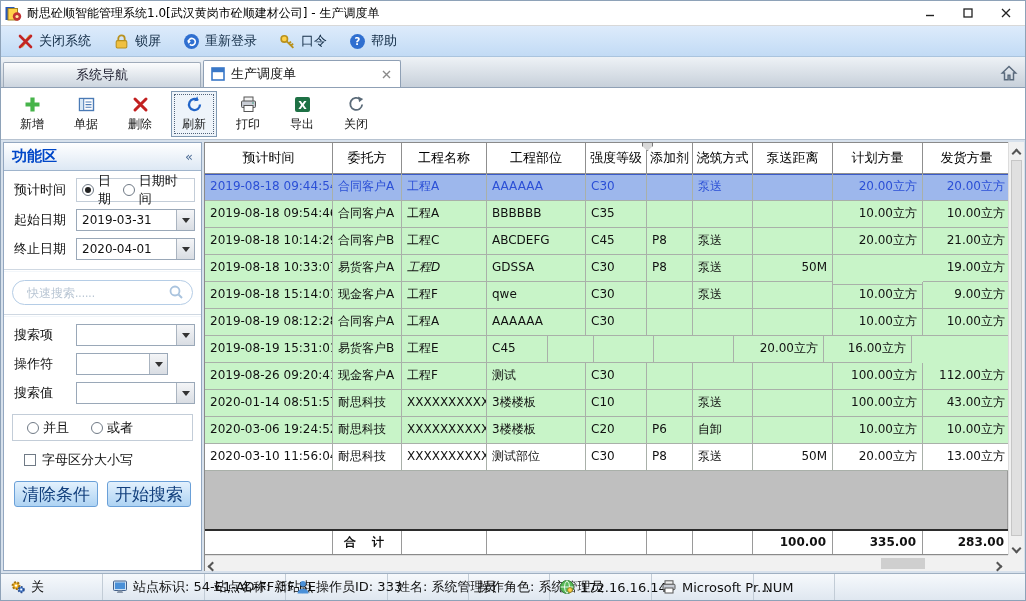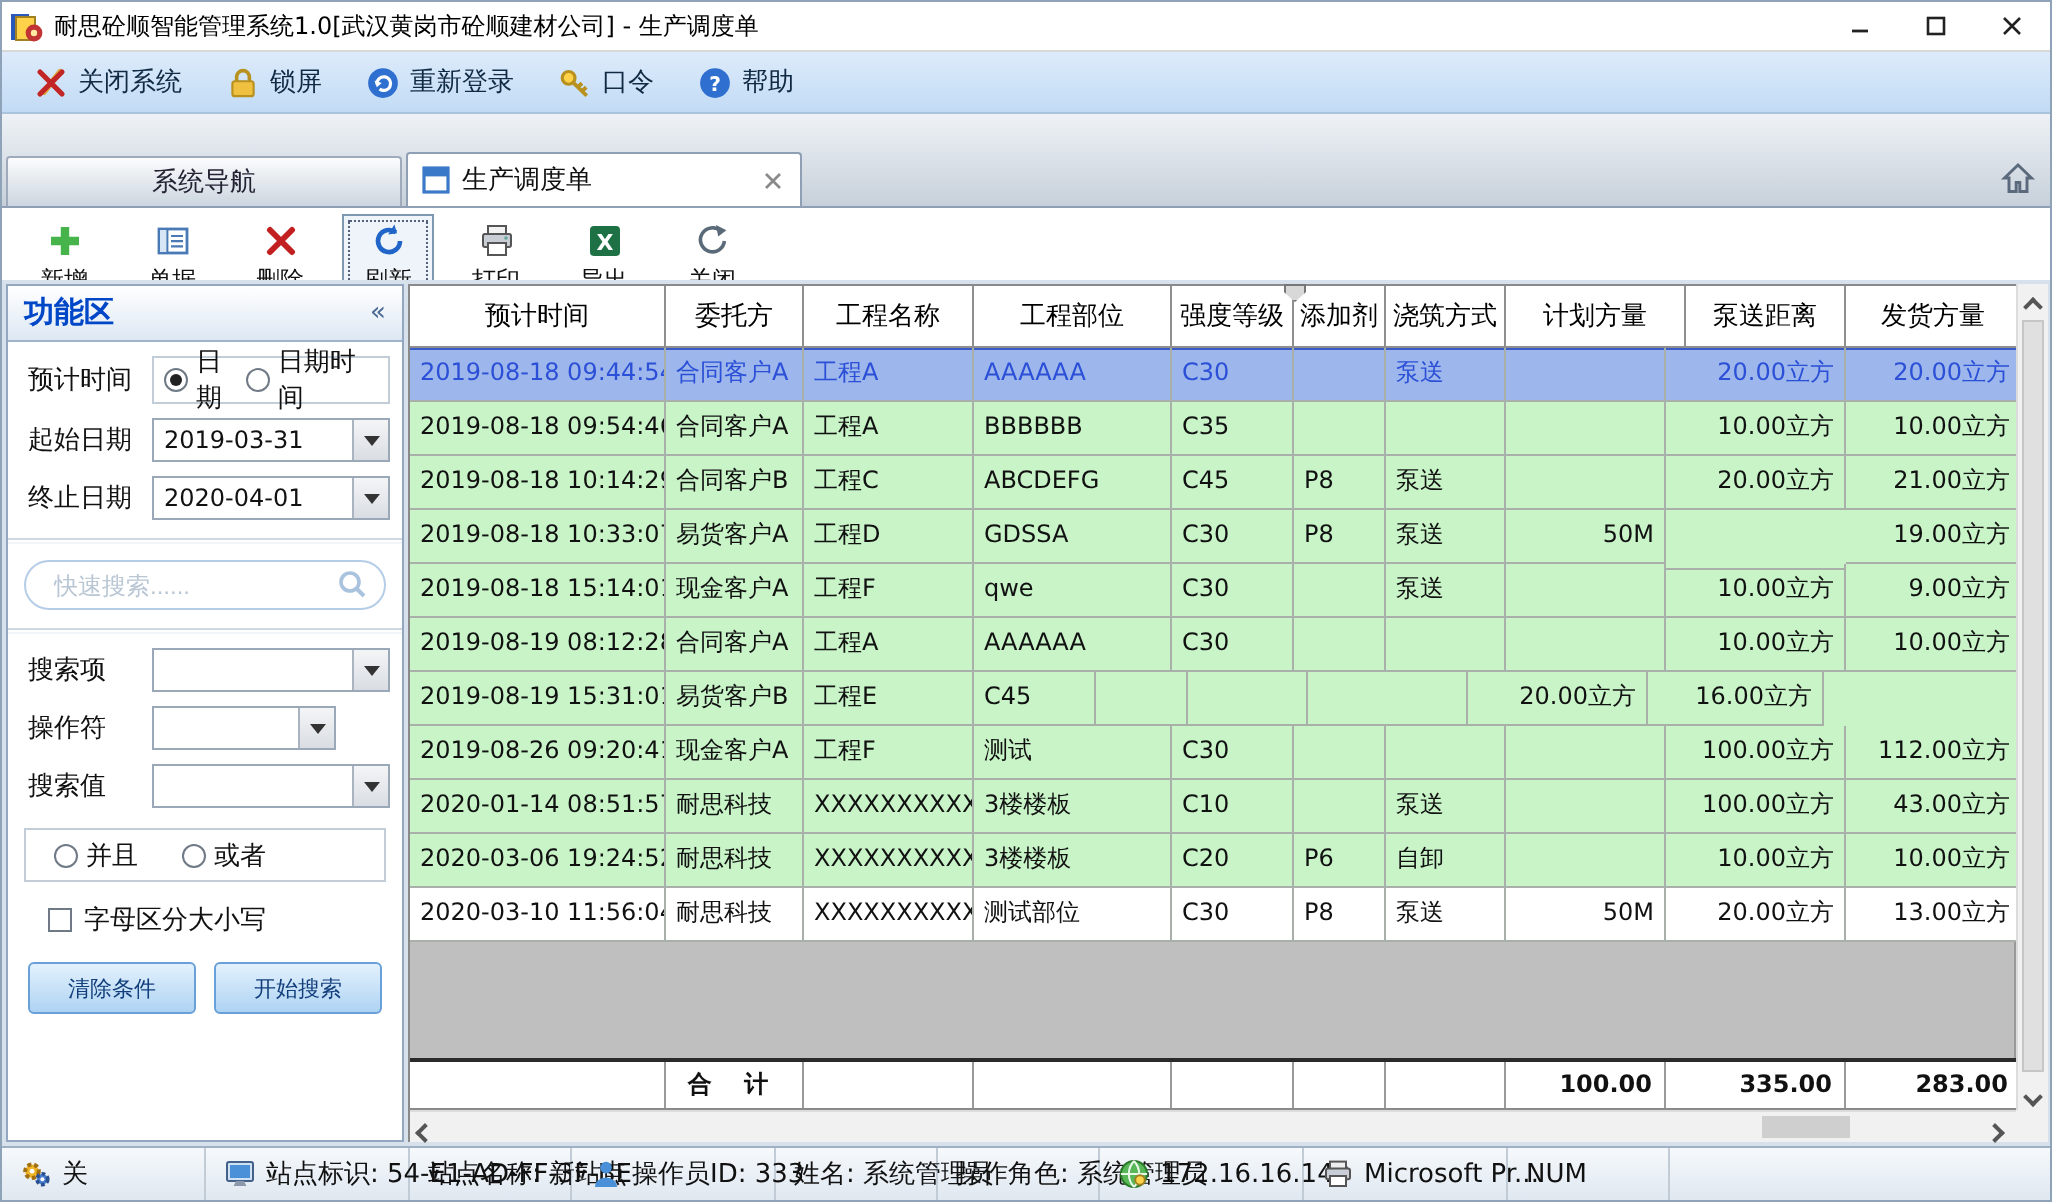--- a/index.html
+++ b/index.html
@@ -15,21 +15,21 @@
   .win-btn{width:38px;height:100%;display:flex;align-items:center;justify-content:center;cursor:default}
   .win-btn svg{width:12px;height:12px}
 
   
   .menubar{height:31px;background:linear-gradient(var(--menubar-top,#ddebfb),var(--menubar-bot,#c2dbf5));border-bottom:1px solid #aac4de;display:flex;align-items:center;padding-left:14px;gap:18px}
   .menu-item{display:flex;align-items:center;gap:5px;font-size:13px;color:#102a44;padding:2px 2px;cursor:default}
   .mi-icon{width:17px;height:17px;display:inline-flex}
   .mi-icon svg{width:100%;height:100%}
 
   
-  .tabstrip{height:47px;background:linear-gradient(#eef2f6,#c7d0da);border-bottom:1px solid #8fa0b5;display:flex;align-items:flex-end;padding-left:2px;position:relative}
+  .tabstrip{height:31px;background:linear-gradient(#eef2f6,#c7d0da);border-bottom:1px solid #8fa0b5;display:flex;align-items:flex-end;padding-left:2px;position:relative}
   .tab{display:flex;align-items:center;justify-content:center;font-size:13px;cursor:default}
   .tab.inactive{width:198px;height:25px;background:linear-gradient(#fbfcfd,#ccd5df);border:1px solid #9fabba;border-bottom:none;border-radius:2px 2px 0 0;color:#223}
   .tab.active{width:198px;height:27px;background:#fff;border:1px solid #8fa0b5;border-bottom:none;border-radius:2px 2px 0 0;margin-left:2px;justify-content:flex-start;padding:0 7px;gap:6px}
   .tab-icon{width:14px;height:14px;flex:none}
   .tab-close{margin-left:auto;width:14px;height:14px;display:flex;align-items:center;justify-content:center}
   .tab-close svg{width:9px;height:9px}
   .home-btn{position:absolute;right:7px;bottom:5px;width:18px;height:18px}
   .home-btn svg{width:100%;height:100%}
 
   
@@ -60,21 +60,21 @@
   .arrow-down{width:0;height:0;border-left:4px solid transparent;border-right:4px solid transparent;border-top:5px solid #333}
   .sb-sep{margin:9px 0 0 0;border-top:1px solid #cfd8e2;border-bottom:1px solid #f2f6fa;height:3px}
   .quick-search-wrap{position:relative;margin:8px 8px 0 8px}
   .quick-search{width:100%;height:25px;border:1px solid #b5cde6;border-radius:13px;padding:0 28px 0 14px;font-size:12px;color:#1d4ed8;outline:none}
   .quick-search::placeholder{color:#b9c6d4}
   .qs-icon{position:absolute;right:9px;top:4px;width:16px;height:16px}
   .logic-box{margin:10px 8px 0 8px;border:1px solid #c3cdd8;height:27px;display:flex;align-items:center;gap:22px;padding:0 14px}
   .checkbox-row{display:flex;align-items:center;gap:6px;margin:10px 8px 0 20px;font-size:13px}
   .cb{width:12px;height:12px;border:1px solid #707a86;background:#fff;flex:none}
   .btn-row{display:flex;justify-content:space-between;margin:12px 10px 0 10px}
-  .blue-btn{width:84px;height:26px;border:1px solid #6aa0d8;border-radius:3px;background:linear-gradient(#e3f1fd,#aed3f3);color:var(--button-text,#123f7c);font-size:11px;font-family:inherit;cursor:default}
+  .blue-btn{width:84px;height:26px;border:1px solid #6aa0d8;border-radius:3px;background:linear-gradient(#e3f1fd,#aed3f3);color:var(--button-text,#123f7c);font-size:17px;font-family:inherit;cursor:default}
   .chev{width:7px;height:7px;border-left:2px solid #555;border-top:2px solid #555;display:inline-block}
   .chev.up{transform:rotate(45deg)}
   .chev.down{transform:rotate(225deg)}
   .chev.left{transform:rotate(-45deg)}
   .chev.right{transform:rotate(135deg)}
 
   
   .tablewrap{position:absolute;left:203px;top:2px;right:1px;bottom:2px;background:#fff;border-left:1px solid #8a8a8a}
   .grid-header{position:absolute;top:0;left:0;right:16px;height:32px;display:flex;background:#fff;border-top:1px solid #8a8a8a}
   .gh-cell{flex:none;border-right:1px solid #8f8f8f;border-bottom:1px solid #8f8f8f;display:flex;align-items:center;justify-content:center;font-size:13px;color:#000;overflow:hidden;white-space:nowrap}
@@ -379,22 +379,22 @@
     <div class="tablewrap">
       <div class="grid-header">
         <span class="col-marker" style="left:437px"></span>
       <div class="gh-cell" style="width: 128px;">预计时间</div>
           <div class="gh-cell" style="width: 69px;">委托方</div>
           <div class="gh-cell" style="width: 85px;">工程名称</div>
           <div class="gh-cell" style="width: 99px;">工程部位</div>
           <div class="gh-cell" style="width: 61px;">强度等级</div>
           <div class="gh-cell" style="width: 46px;">添加剂</div>
           <div class="gh-cell" style="width: 60px;">浇筑方式</div>
+          <div class="gh-cell" style="width: 80px;">泵送距离</div>
           <div class="gh-cell" style="width: 90px;">计划方量</div>
-          <div class="gh-cell" style="width: 80px;">泵送距离</div>
           <div class="gh-cell" style="width: 88px;">发货方量</div>
         </div>
       <div class="grid-rows">
           <div class="grid-row tone-green selected">
             <div class="g-cell" style="width: 128px;">2019-08-18 09:44:54</div>
             <div class="g-cell" style="width: 69px;">合同客户A</div>
             <div class="g-cell" style="width: 85px;">工程A</div>
             <div class="g-cell" style="width: 99px;">AAAAAA</div>
             <div class="g-cell" style="width: 61px;">C30</div>
             <div class="g-cell" style="width: 46px;"></div>
@@ -423,21 +423,21 @@
             <div class="g-cell" style="width: 61px;">C45</div>
             <div class="g-cell" style="width: 46px;">P8</div>
             <div class="g-cell" style="width: 60px;">泵送</div>
             <div class="g-cell num" style="width: 80px;"></div>
             <div class="g-cell num" style="width: 90px;">20.00立方</div>
             <div class="g-cell num" style="width: 88px;">21.00立方</div>
           </div>
           <div class="grid-row tone-green">
             <div class="g-cell" style="width: 128px;">2019-08-18 10:33:07</div>
             <div class="g-cell" style="width: 69px;">易货客户A</div>
-            <div class="g-cell" style="width: 85px;">工程D</div>
+            <div class="g-cell" style="width: 85px; font-style: italic;">工程D</div>
             <div class="g-cell" style="width: 99px;">GDSSA</div>
             <div class="g-cell" style="width: 61px;">C30</div>
             <div class="g-cell" style="width: 46px;">P8</div>
             <div class="g-cell" style="width: 60px;">泵送</div>
             <div class="g-cell num" style="width: 80px;">50M</div>
             <div class="g-cell num" style="width: 90px; margin-top: 29px;">15.00立方</div>
             <div class="g-cell num" style="width: 88px;">19.00立方</div>
           </div>
           <div class="grid-row tone-green">
             <div class="g-cell" style="width: 128px;">2019-08-18 15:14:01</div>

